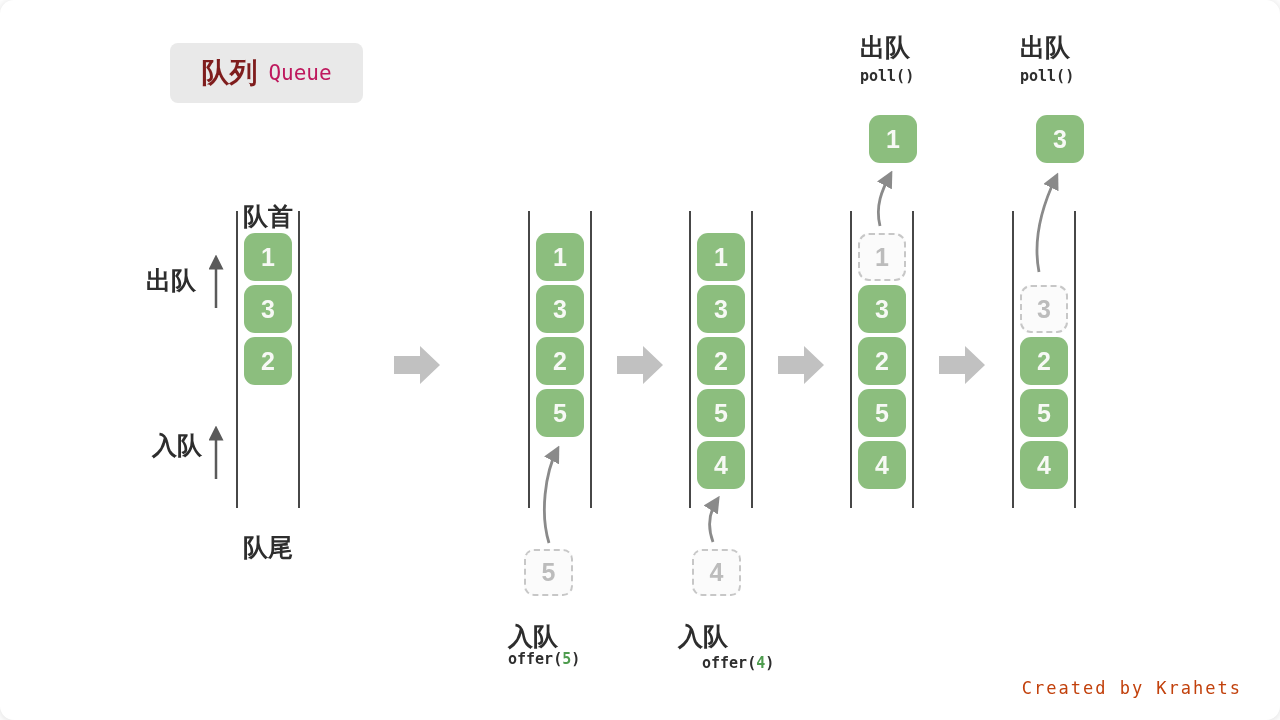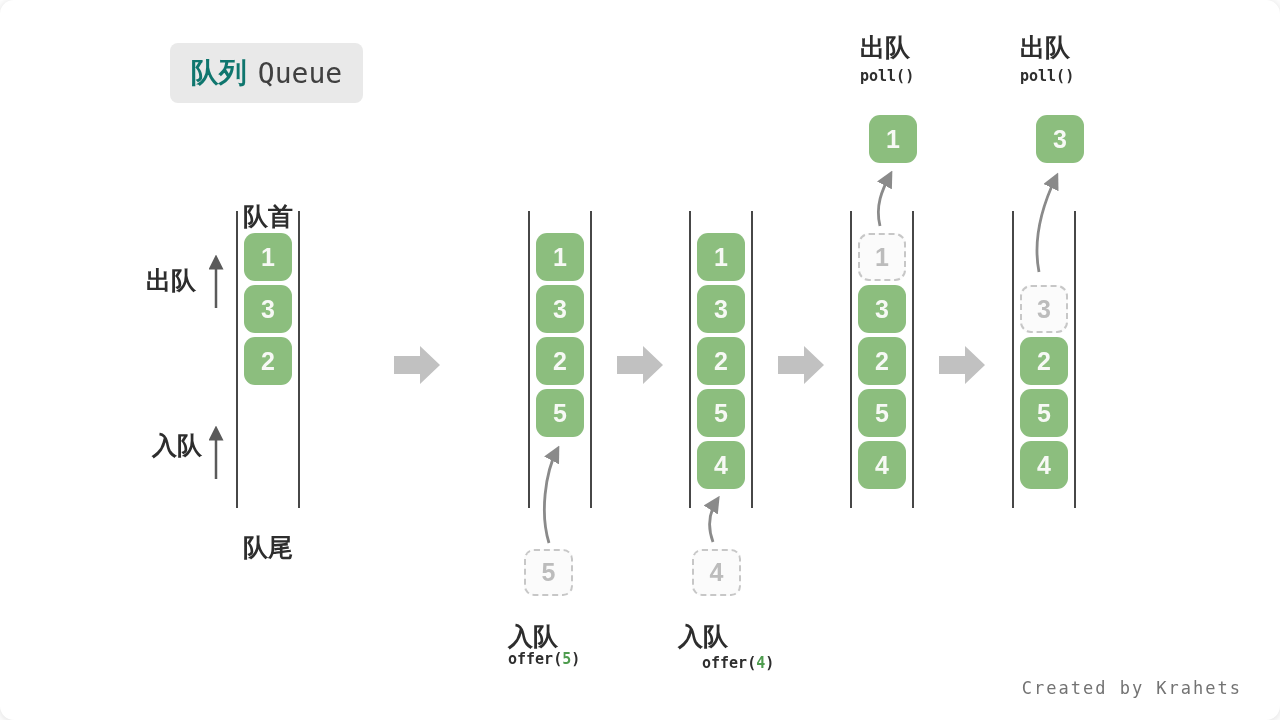--- a/index.html
+++ b/index.html
@@ -11,22 +11,22 @@
     border-radius:14px; overflow:hidden;
     box-shadow:0 1px 10px rgba(0,0,0,0.14);
   }
 
   
   .title-box {
     position:absolute; left:170px; top:43px; width:193px; height:60px;
     background:#e9e9e9; border-radius:8px;
     display:flex; align-items:center; justify-content:center; gap:11px;
   }
-  .title-zh { font-size:28px; font-weight:700; color:#0f766e; }
-  .title-en { font-family:"DejaVu Sans Mono",monospace; font-size:28px; color:#404040; }
+  .title-zh { font-size:28px; font-weight:700; color:#7f1d1d; }
+  .title-en { font-family:"DejaVu Sans Mono",monospace; font-size:21px; color:#be185d; }
 
   
   .cn { position:absolute; font-size:25px; font-weight:700; color:#2d2d2d; white-space:nowrap; }
   .mono { position:absolute; font-family:"DejaVu Sans Mono",monospace; font-size:15px; font-weight:600; color:#2e2e2e; white-space:nowrap; }
   .mono .arg { color:#4e9c4e; }
 
   
   .vline { position:absolute; top:211px; width:2px; height:297px; background:#474747; }
 
   
@@ -37,21 +37,21 @@
     font-size:25px; font-weight:700;
   }
   .ghost {
     background:#fbfbfb; border:2px dashed #c7c7c7; color:#bcbcbc;
   }
   .pending { width:49px; height:47px; border-radius:10px; }
 
   .watermark {
     position:absolute; right:38px; bottom:22px;
     font-family:"DejaVu Sans Mono",monospace; font-size:17px;
-    color:#737373; letter-spacing:2px;
+    color:#c2410c; letter-spacing:2px;
   }
 
   svg.overlay { position:absolute; left:0; top:0; pointer-events:none; }
 </style>
 </head>
 <body>
 
 <div class="canvas">
 
   <div class="title-box">

